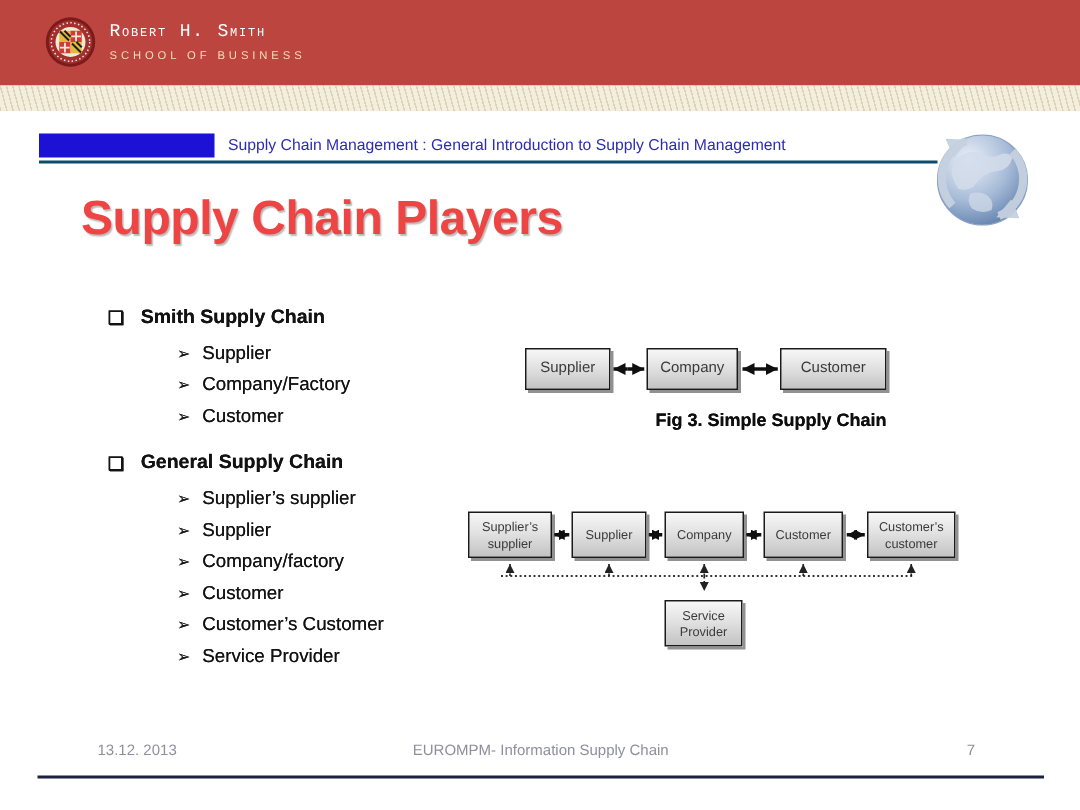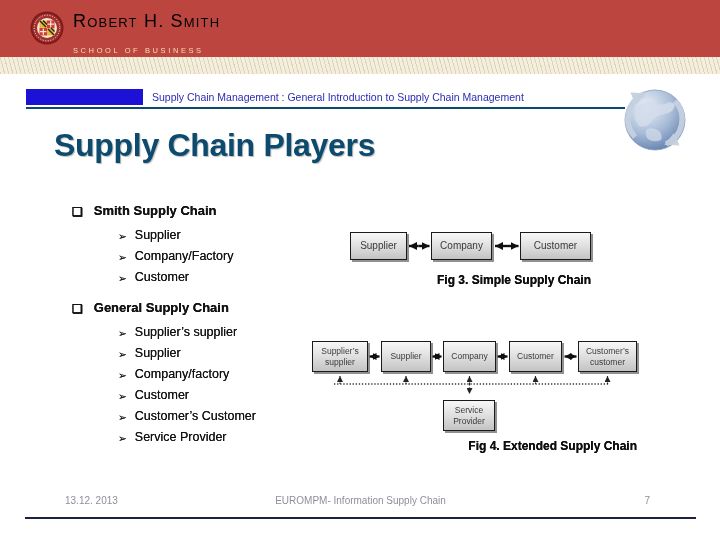--- a/index.html
+++ b/index.html
@@ -3,38 +3,38 @@
 <meta charset="utf-8">
 <style>
   html,body{margin:0;padding:0;background:#fff;}
   .slide{position:relative;width:720px;height:540px;background:#ffffff;overflow:hidden;
          font-family:"Liberation Sans",sans-serif;}
 
   
   .topbar{position:absolute;left:0;top:0;width:720px;height:57px;background:#bd4540;}
   .seal{position:absolute;left:30px;top:11px;width:34px;height:34px;}
   .brand{position:absolute;left:73px;top:13px;}
-  .brand-name{font-family:Liberation Sans, sans-serif;font-variant:small-caps;
-              color:#000000;font-size:18px;line-height:17px;letter-spacing:1.2px;}
-  .brand-sub{color:#f2dfb4;font-size:7.5px;letter-spacing:2.6px;margin-top:16px;}
+  .brand-name{font-family:Liberation Mono, monospace;font-variant:small-caps;
+              color:#ffffff;font-size:12px;line-height:17px;letter-spacing:1.2px;}
+  .brand-sub{color:#f2dfb4;font-size:7.5px;letter-spacing:2.6px;margin-top:2px;}
 
   
   .stripes{position:absolute;left:0;top:57px;width:720px;height:17px;background-color:#f4eedd;
            background-image:repeating-linear-gradient(75deg,rgba(170,150,100,.30) 0 1px,transparent 1px 4px);}
 
   
   .header-rule{position:absolute;left:26px;top:88px;width:599px;height:19px;
                border-bottom:2px solid #0c4a6e;}
   .header-chip{position:absolute;left:0;top:1px;width:117px;height:16px;background:#1b12d6;}
   .header-title{position:absolute;left:126px;top:3px;font-size:10.5px;color:#2b2bb4;white-space:nowrap;}
   .globe{position:absolute;left:621px;top:85px;}
 
   
   .page-title{position:absolute;left:54px;top:127px;margin:0;font-size:32px;font-weight:700;
-              color:#0c4a6e;letter-spacing:-0.3px;text-shadow:1px 1px 1px rgba(0,0,0,.28);}
+              color:#ef4444;letter-spacing:-0.3px;text-shadow:1px 1px 1px rgba(0,0,0,.28);}
 
   
   .lists{position:absolute;left:72px;top:203px;width:280px;color:#131313;}
   .group-title{display:flex;gap:11px;align-items:baseline;font-weight:700;font-size:13px;
                line-height:16px;text-shadow:0 0 .4px #000;}
   .marker-box{font-size:12px;position:relative;top:1px;}
   .sub{margin:6px 0 12px 46px;}
   .sub-item{display:flex;gap:8px;font-size:12.5px;line-height:21px;text-shadow:0 0 .35px #222;}
   .marker-arrow{font-size:10.5px;position:relative;top:1px;color:#1a1a1a;}
 
@@ -224,21 +224,20 @@
         <path d="M295.5,43 L295.5,35" marker-end="url(#ah4s)"></path>
         <path d="M157.5,43 L157.5,53" marker-end="url(#ah4s)"></path>
       </g>
     </svg>
     <div class="gbox b1">Supplier’s supplier</div>
     <div class="gbox b2">Supplier</div>
     <div class="gbox b3">Company</div>
     <div class="gbox b4">Customer</div>
     <div class="gbox b5">Customer’s customer</div>
     <div class="gbox bs">Service Provider</div>
-    <div class="fig-caption">Fig 4. Extended Supply Chain</div>
   </div>
 
   <div class="footer">
     <span class="footer-date">13.12. 2013</span>
     <span class="footer-center">EUROMPM- Information Supply Chain</span>
     <span class="footer-page">7</span>
   </div>
 
 </div>
 

